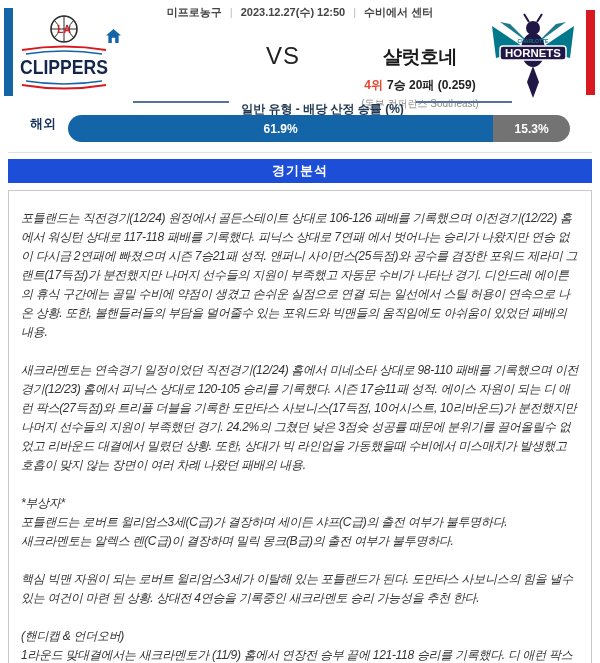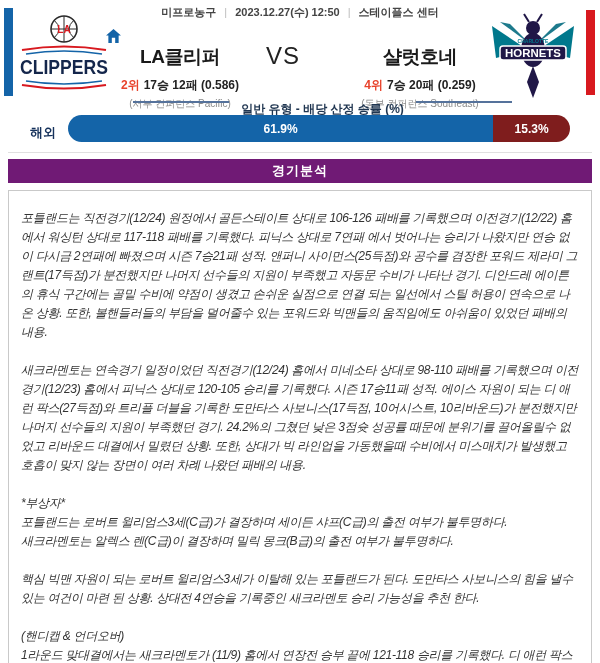--- a/index.html
+++ b/index.html
@@ -36,52 +36,52 @@
   .home-icon { position:absolute; left:106px; top:29px; width:15px; height:14px; }
   
   .odds-title-row {
     position:absolute; top:101px; left:9px; width:100%;
     display:flex; align-items:flex-start; justify-content:center;padding-left:27px;
   }
   .odds-title-row .line { width:96px; height:0; border-top:2px solid #55729b; }
   .odds-title { padding:0 12px; font-size:12px; font-weight:bold; color:#1f3550; }
   .odds-row {
     position:absolute; top:115px; left:30px; width:540px; height:27px;
-    display:flex; align-items:flex-end;
+    display:flex; align-items:flex-start;
   }
   .odds-label { width:38px; font-size:13px; font-weight:bold; color:#16325c; }
   .odds-bar {
     flex:1; height:27px; border-radius:14px; overflow:hidden; display:flex;
   }
   .seg { display:flex; align-items:center; justify-content:center;
          font-size:12px; font-weight:bold; color:#fff; height:100%; }
   .seg-home { background:#1464a8; }
-  .seg-away { background:#7f1d1d; }
+  .seg-away { background:#737373; }
   .divider { position:absolute; top:152px; left:8px; width:584px; border-top:1px solid #e0e0e0; }
   
   .analysis-header {
     position:absolute; top:159px; left:8px; width:584px; height:24px;
-    background:#701a75; color:#fff; font-size:13px; font-weight:bold;
+    background:#1d4ed8; color:#fff; font-size:13px; font-weight:bold;
     display:flex; align-items:center; justify-content:center; letter-spacing:1px;
   }
   .analysis-box {
     position:absolute; top:190px; left:8px; width:584px; height:480px;
     border:1px solid #c9c9c9; padding:11px 12px;
     font-size:12px; line-height:19px; color:#333; background:#fff;
     overflow:hidden;
   }
   .analysis-box p { white-space:pre-line; margin:7px 0 19px 0; letter-spacing:-0.3px;font-style:italic; }
 </style>
 </head>
 <body>
 
 <div class="page">
 
   <div class="top-info">
-    <span>미프로농구</span><span class="sep">|</span><span>2023.12.27(수) 12:50</span><span class="sep">|</span><span>스테이플스 센터</span>
+    <span>미프로농구</span><span class="sep">|</span><span>2023.12.27(수) 12:50</span><span class="sep">|</span><span>수비에서 센터</span>
   </div>
 
   <div class="accent-left"></div>
   <div class="accent-right"></div>
 
   <div class="logo-home">
     <svg width="96" height="82" viewBox="0 0 96 82">
       <circle cx="48" cy="15" r="13" fill="#fff" stroke="#2b2b2b" stroke-width="1.6"></circle>
       <path d="M35,15 H61 M48,2 V28 M38,6 Q48,15 38,24 M58,6 Q48,15 58,24" fill="none" stroke="#2b2b2b" stroke-width="1"></path>
       <text x="48" y="19" text-anchor="middle" font-size="10" font-weight="bold" fill="#d8191f">LA</text>
@@ -90,27 +90,20 @@
       <text x="48" y="60" text-anchor="middle" font-size="20" font-weight="bold" fill="#14264b" textLength="88" lengthAdjust="spacingAndGlyphs">CLIPPERS</text>
       <path d="M10,67 Q48,73 86,67" fill="none" stroke="#1464a8" stroke-width="1.4"></path>
       <path d="M6,71 Q48,78 90,71" fill="none" stroke="#d8191f" stroke-width="2.2"></path>
     </svg>
   </div>
 
   <svg class="home-icon" viewBox="0 0 16 15">
     <path d="M8 0 L16 7 H13.5 V15 H9.8 V9.5 H6.2 V15 H2.5 V7 H0 Z" fill="#1464a8"></path>
   </svg>
 
-  <div class="team-block team-home">
-    <div class="team-name">LA클리퍼</div>
-    <div class="team-record">
-      <span class="rank">2위</span><span>17승 12패 (0.586)</span>
-    </div>
-    <div class="team-conf">(서부 컨퍼런스 Pacific)</div>
-  </div>
 
   <div class="vs">VS</div>
 
   <div class="team-block team-away">
     <div class="team-name">샬럿호네</div>
     <div class="team-record">
       <span class="rank">4위</span><span>7승 20패 (0.259)</span>
     </div>
     <div class="team-conf">(동부 컨퍼런스 Southeast)</div>
   </div>

